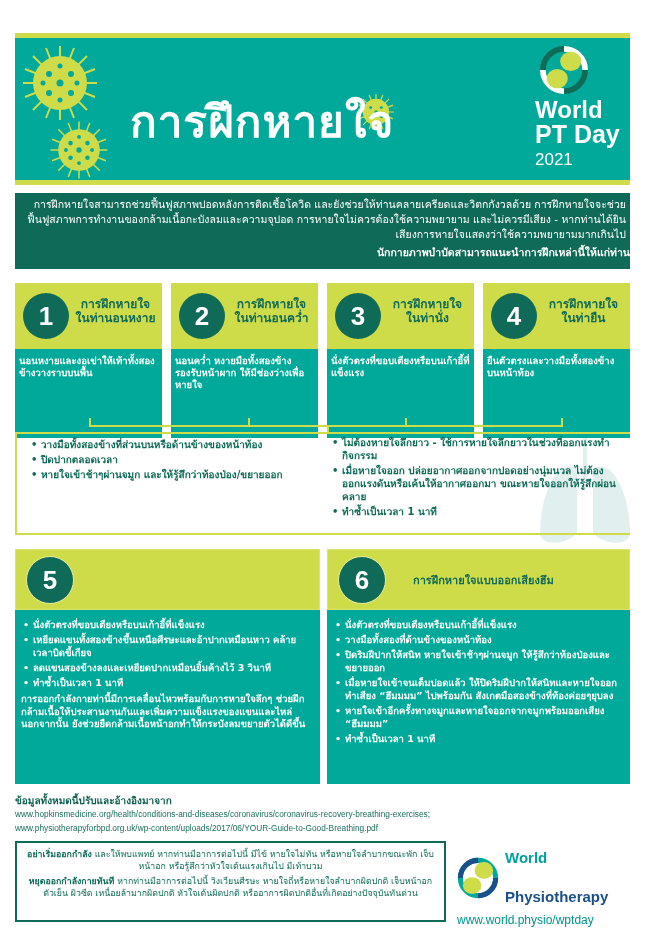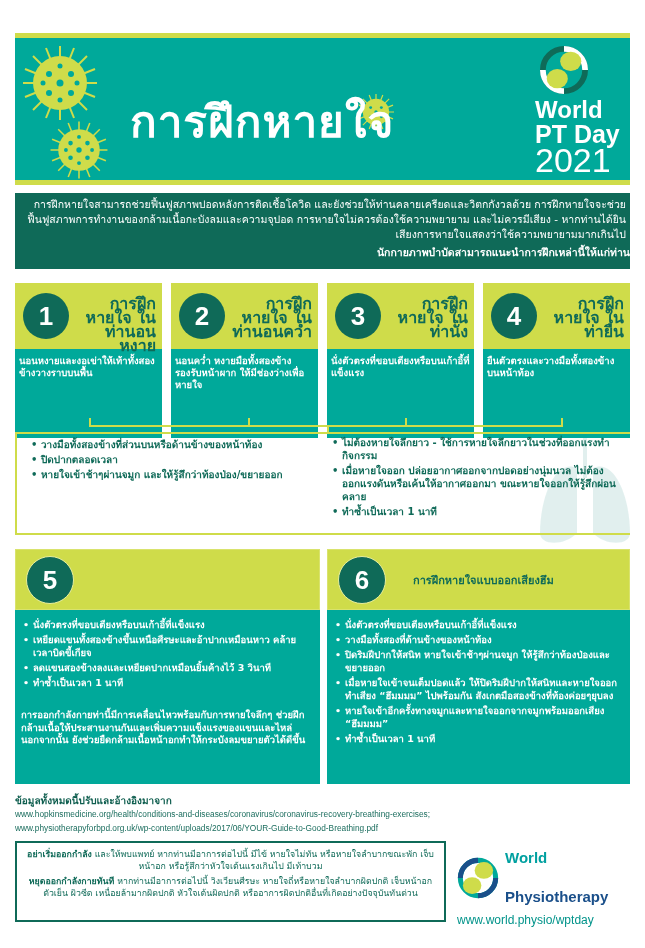--- a/index.html
+++ b/index.html
@@ -15,43 +15,43 @@
       background: #00a99a; border-top: 5px solid #cfdc4a; border-bottom: 5px solid #cfdc4a;
     }
     .title {
       position: absolute; left: 115px; top: 48px; color: #fff;
       font-size: 44px; font-weight: bold; letter-spacing: 1px; font-family: Liberation Serif, serif;
     }
     .virus { position: absolute; }
     .pt-logo { position: absolute; left: 520px; top: 8px; width: 100px; }
     .pt-logo .ring { width: 48px; height: 48px; margin-left: 5px; }
     .pt-logo .w { color: #fff; font-weight: bold; font-size: 24px; line-height: 24px; font-family: "Liberation Sans", sans-serif; }
-    .pt-logo .y { color: #fff; font-size: 34px; line-height: 28px; font-family: "Liberation Sans", sans-serif; }
+    .pt-logo .y { color: #fff; font-size: 17px; line-height: 28px; font-family: "Liberation Sans", sans-serif; }
 
     
     .intro {
       position: absolute; left: 15px; top: 193px; width: 615px; height: 76px;
       background: #0f6a58; color: #fff; text-align: right;
       font-size: 10.5px; line-height: 15px; padding-top: 4px;
     }
     .intro .bold { font-weight: bold; margin-top: 3px; display: block; }
 
     
     .pos-card { position: absolute; top: 283px; width: 147px; height: 135px; }
     .pos-top { height: 66px; background: #cfdc4a; position: relative; }
     .pos-bottom { height: 89px; background: #00a99a; color: #fff; font-size: 9.5px; font-weight: bold; text-align: left; line-height: 12px; padding: 6px 4px 0; }
     .num-circle {
       position: absolute; left: 8px; top: 10px; width: 46px; height: 46px; border-radius: 50%;
       background: #0f6a58; color: #fff; font-size: 26px; font-weight: bold;
       display: flex; align-items: center; justify-content: center;
       font-family: "Liberation Sans", sans-serif;
     }
     .pos-title {
-      position: absolute; left: 60px; right: 6px; top: 14px; text-align: right;
-      color: #0f6a58; font-weight: bold; font-size: 16px; line-height: 14px;
+      position: absolute; left: 60px; right: 6px; top: 14px; text-align: center;
+      color: #0f6a58; font-weight: bold; font-size: 12px; line-height: 14px;
     }
 
     .connector { position: absolute; border-color: #cfdc4a; border-style: solid; }
 
     
     .bullets-box {
       position: absolute; left: 15px; top: 432px; width: 615px; height: 103px;
       border: 2px solid #cfdc4a; border-right: none;
     }
     .bullets-left { position: absolute; left: 12px; top: 4px; width: 295px; }
@@ -62,21 +62,21 @@
     .lungs { position: absolute; right: 10px; top: 438px; width: 100px; height: 110px; opacity: 0.2; }
 
     
     .ex-card { position: absolute; top: 549px; width: 305px; height: 235px; }
     .ex-top { height: 61px; background: #cfdc4a; position: relative; border: 1px solid #d9e36d; }
     .ex-top .num-circle { left: 10px; top: 6px; width: 48px; height: 48px; border: 1px solid #e8ee9c; }
     .ex-title { position: absolute; left: 85px; top: 21px; color: #0f6a58; font-weight: bold; font-size: 11px; }
     .ex-body { height: 174px; background: #00a99a; padding: 8px 6px 0 6px; }
     .ex-body ul.bl li { color: #fff; font-size: 9.5px; line-height: 13px; }
     .ex-body ul.bl li::before { color: #fff; }
-    .ex-para { color: #fff; font-size: 9.5px; font-weight: bold; line-height: 12.5px; margin-top: 20px; }
+    .ex-para { color: #fff; font-size: 9.5px; font-weight: bold; line-height: 12.5px; margin-top: 4px; }
 
     
     .sources { position: absolute; left: 15px; top: 794px; width: 600px; }
     .sources .lbl { font-size: 10px; color: #0f5e4f; font-weight: bold; line-height: 13px; }
     .sources .url { font-size: 8.3px; color: #1b6d5e; line-height: 14px; font-family: "Liberation Sans", sans-serif; }
 
     
     .warning {
       position: absolute; left: 15px; top: 841px; width: 431px; height: 81px;
       border: 2px solid #0f6a58; padding: 5px 6px; font-size: 8.8px; line-height: 12px; color: #0f6a58; text-align: center;

